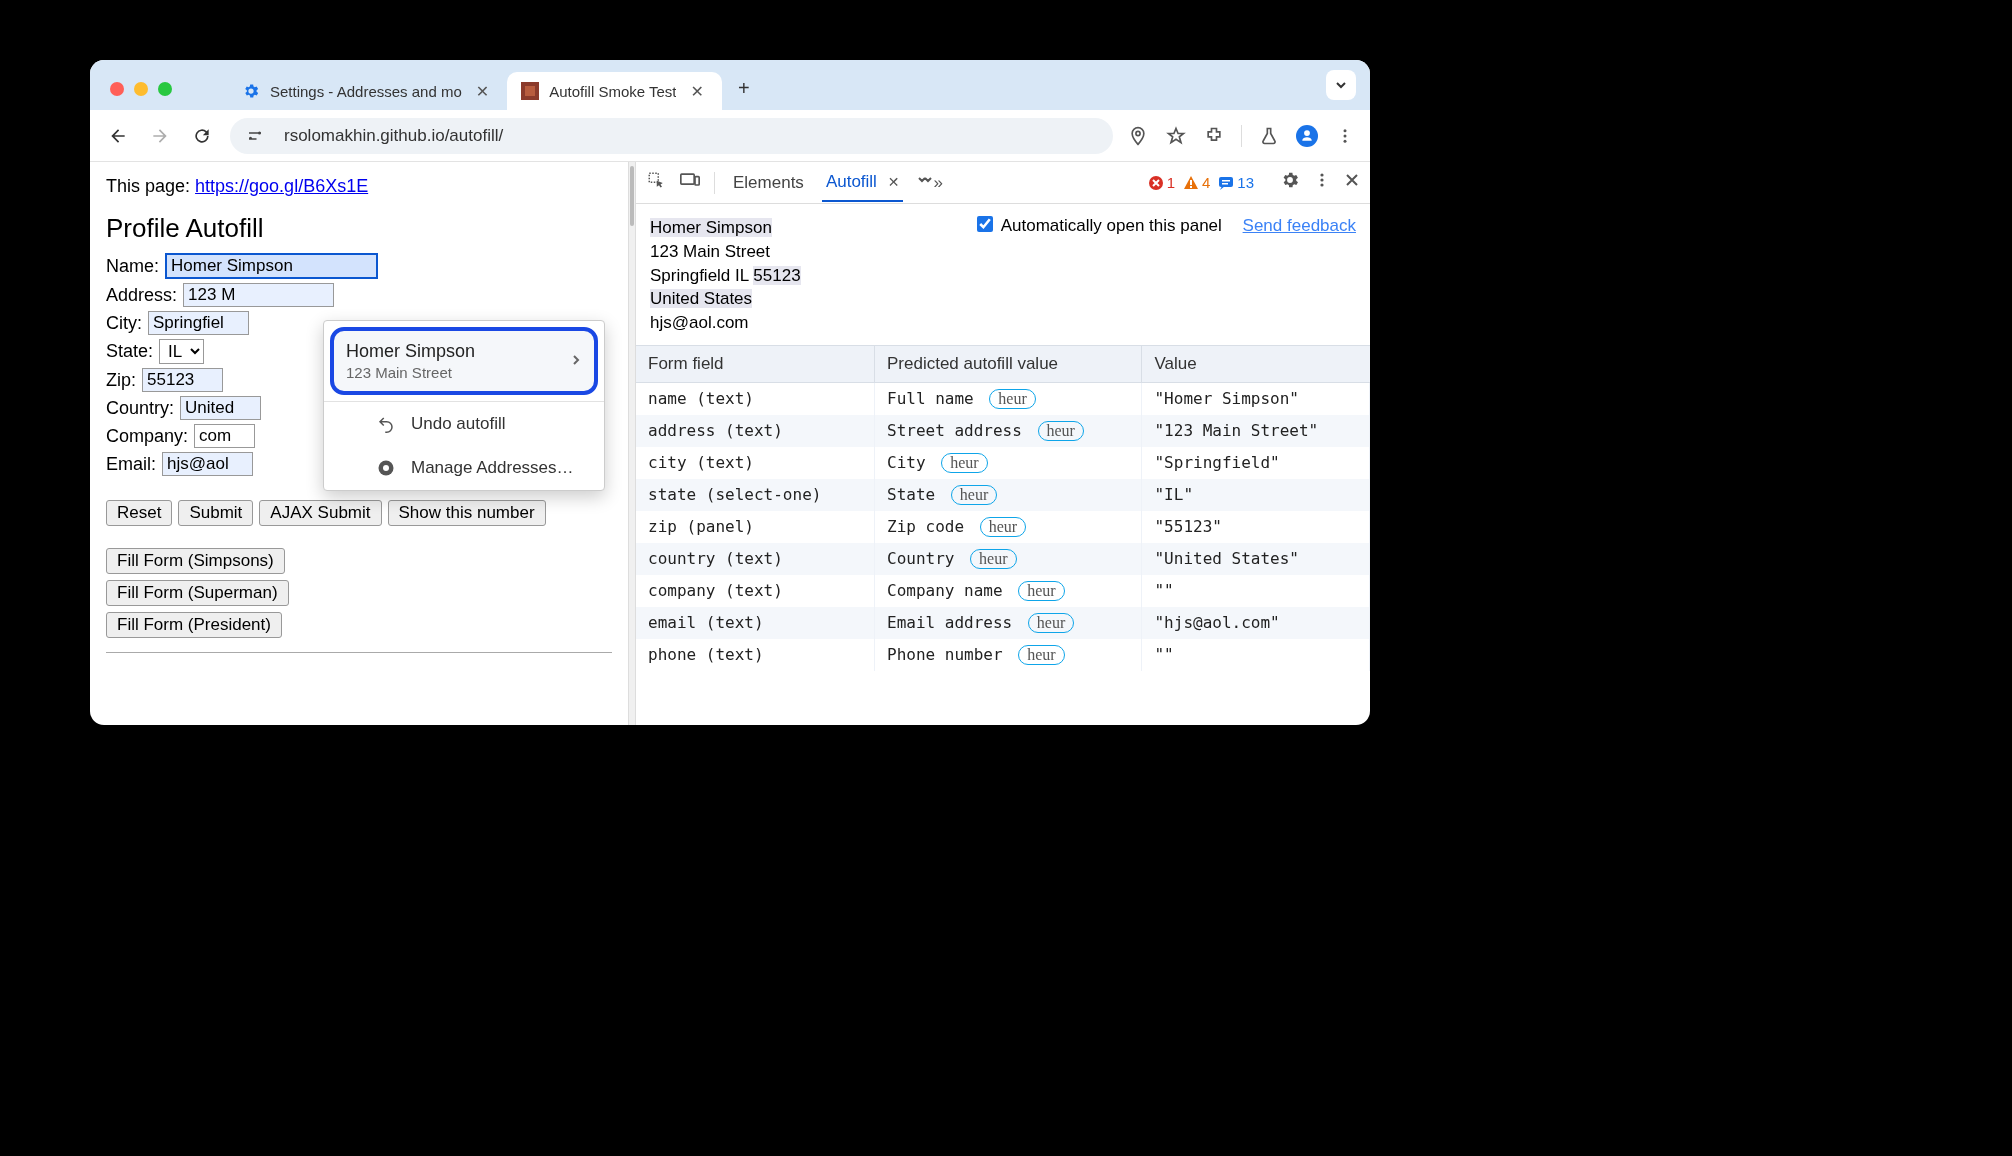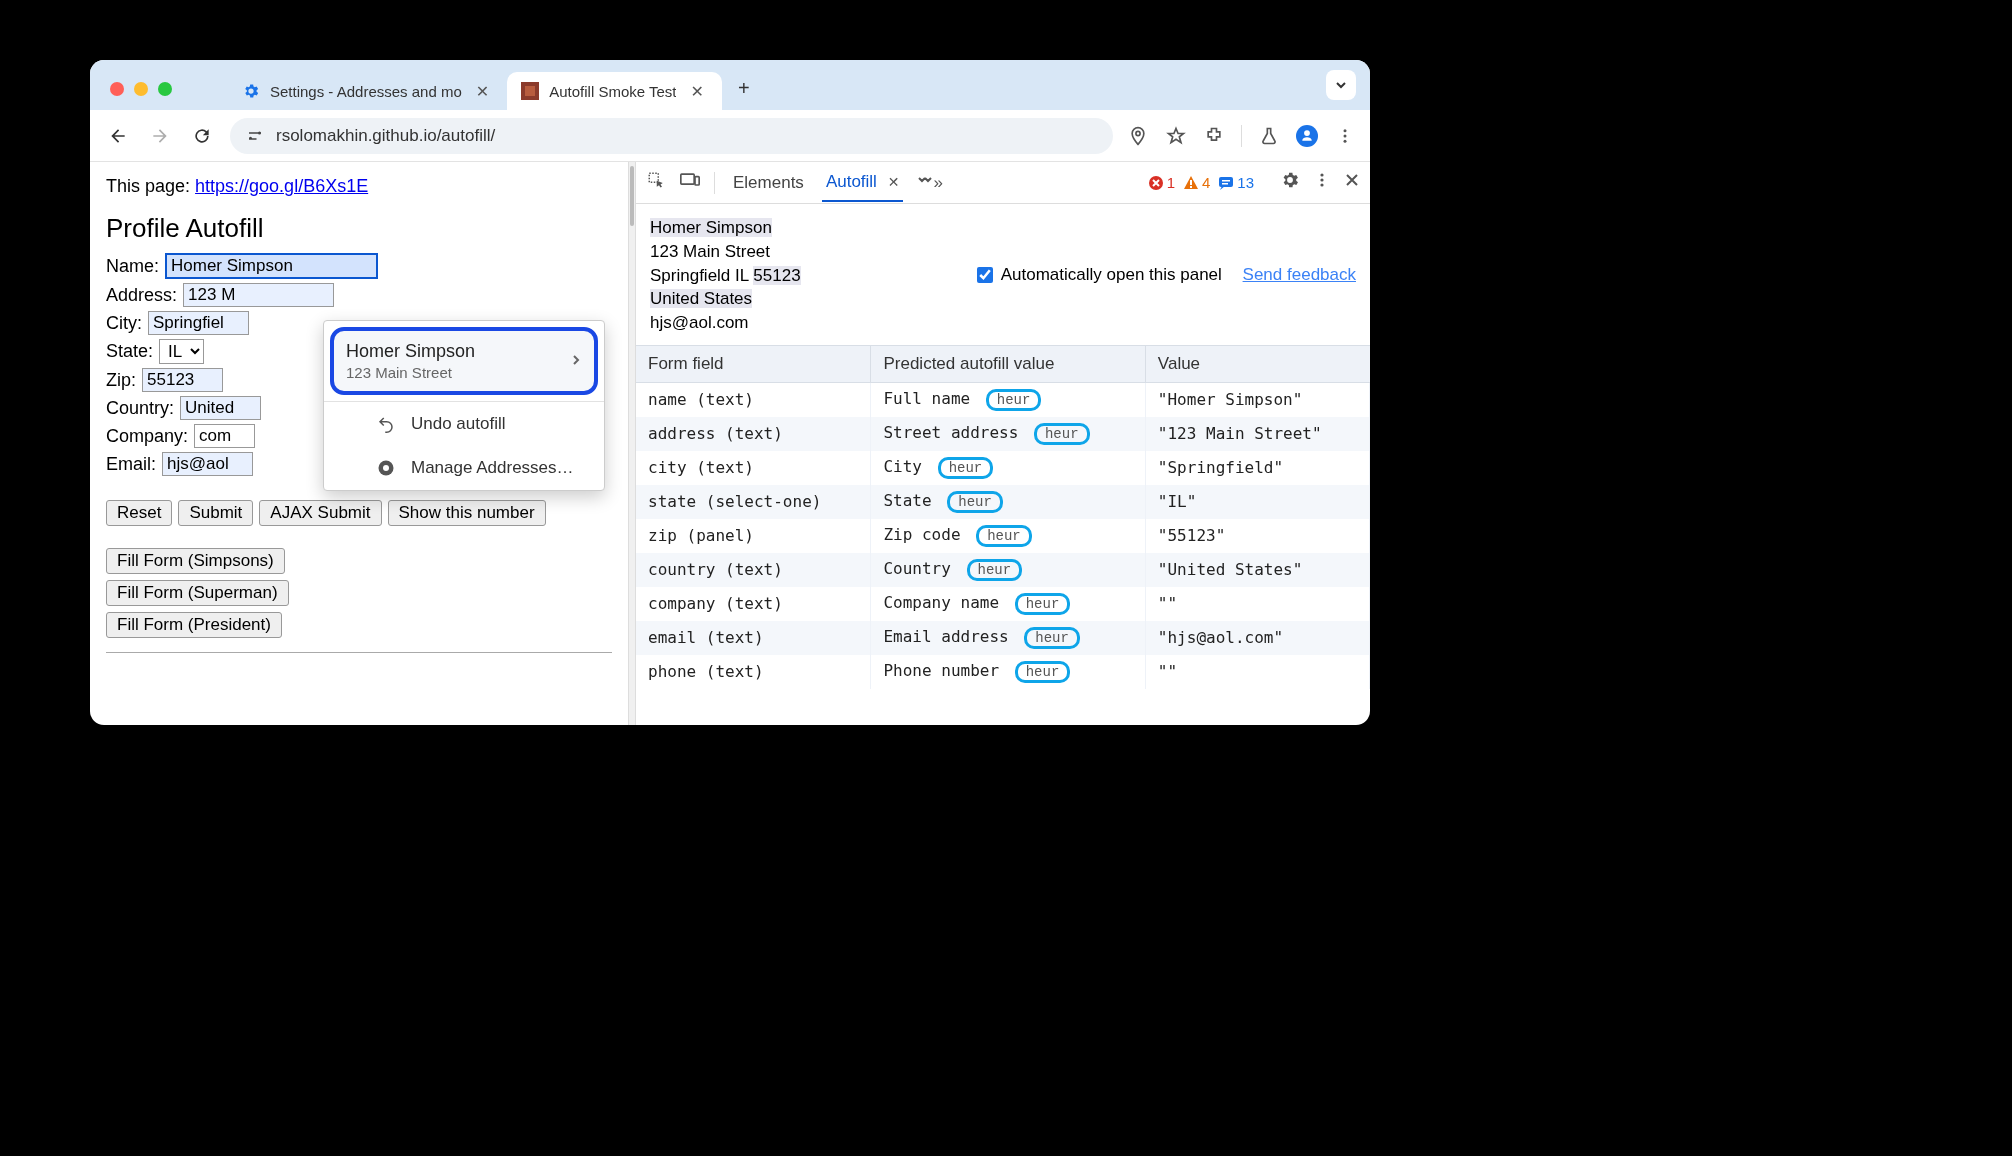--- a/index.html
+++ b/index.html
@@ -80,21 +80,21 @@
     color:#333; cursor:pointer; font-size:18px;
   }
   .omnibox {
     flex:1;
     height: 36px;
     background: #eef2f6;
     border-radius: 20px;
     display:flex;
     align-items:center;
     padding: 4px 16px;
-    gap: 12px;
+    gap: 20px;
     color:#333;
     font-size: 17px;
   }
   .omnibox .site-icon { width:18px; height:18px; display:flex; align-items:center; font-size:14px; color:#333;}
   .toolbar-actions { display:flex; align-items:center; gap:16px; }
   .tb-icon { width:22px; height:22px; display:flex;align-items:center;justify-content:center; color:#444; cursor:pointer;}
   .tb-sep { width:1px; height:22px; background:#ddd; }
   .avatar { width:22px; height:22px; border-radius:50%; background:#1a73e8; display:flex;align-items:center;justify-content:center;}
   .avatar svg { fill:#fff; }
 
@@ -212,38 +212,38 @@
   .dt-right { display:flex; align-items:center; gap:14px; margin-left:12px;}
   .dt-right .ic { color:#555; cursor:pointer;}
 
   .dt-body { flex:1; overflow:auto;}
   .dt-auto-top {
     display:flex; justify-content:space-between; padding: 12px 14px 10px;
     font-size: 17px;
   }
   .addr-block .hl { background:#e6e6ef; }
   .addr-block div { line-height:1.4; }
-  .auto-ctrl { display:flex; align-items:center; gap:8px;}
+  .auto-ctrl { display:flex; gap:8px;}
   .auto-ctrl a { color:#3b82f6; text-decoration:underline;}
   .auto-ctrl input { width:16px; height:16px; accent-color:#1a73e8;}
 
   .dt-table { width:100%; border-collapse:collapse; font-family: ui-monospace, Menlo, Consolas, monospace; font-size:16px;}
   .dt-table th {
     text-align:left; background:#eef2f8; font-weight:400; font-family:-apple-system,Arial,sans-serif;
     padding: 8px 12px; font-size:17px; color:#333;
     border-top:1px solid #d8dee6; border-bottom:1px solid #d8dee6;
   }
   .dt-table td { padding: 6px 12px; color:#222; border-right:1px solid #eef2f8;}
   .dt-table tr:nth-child(even) td { background:#f4f7fb; }
   .dt-table th + th, .dt-table td + td { border-left:1px solid #d8dee6;}
   .heur {
     display:inline-block; margin-left:6px;
-    border:3px solid #0ea5e9; border-radius:10px;
-    padding: 0 8px; font-size:14px; color:#555;
-    font-family:Liberation Mono, monospace;
+    border:1px solid #0ea5e9; border-radius:10px;
+    padding: 0 8px; font-size:16px; color:#555;
+    font-family:Liberation Serif, serif;
   }
 </style>
 </head>
 <body>
 
 <div class="window">
 
   <div class="tabstrip">
     <div class="traffic">
       <div class="dot red"></div>

